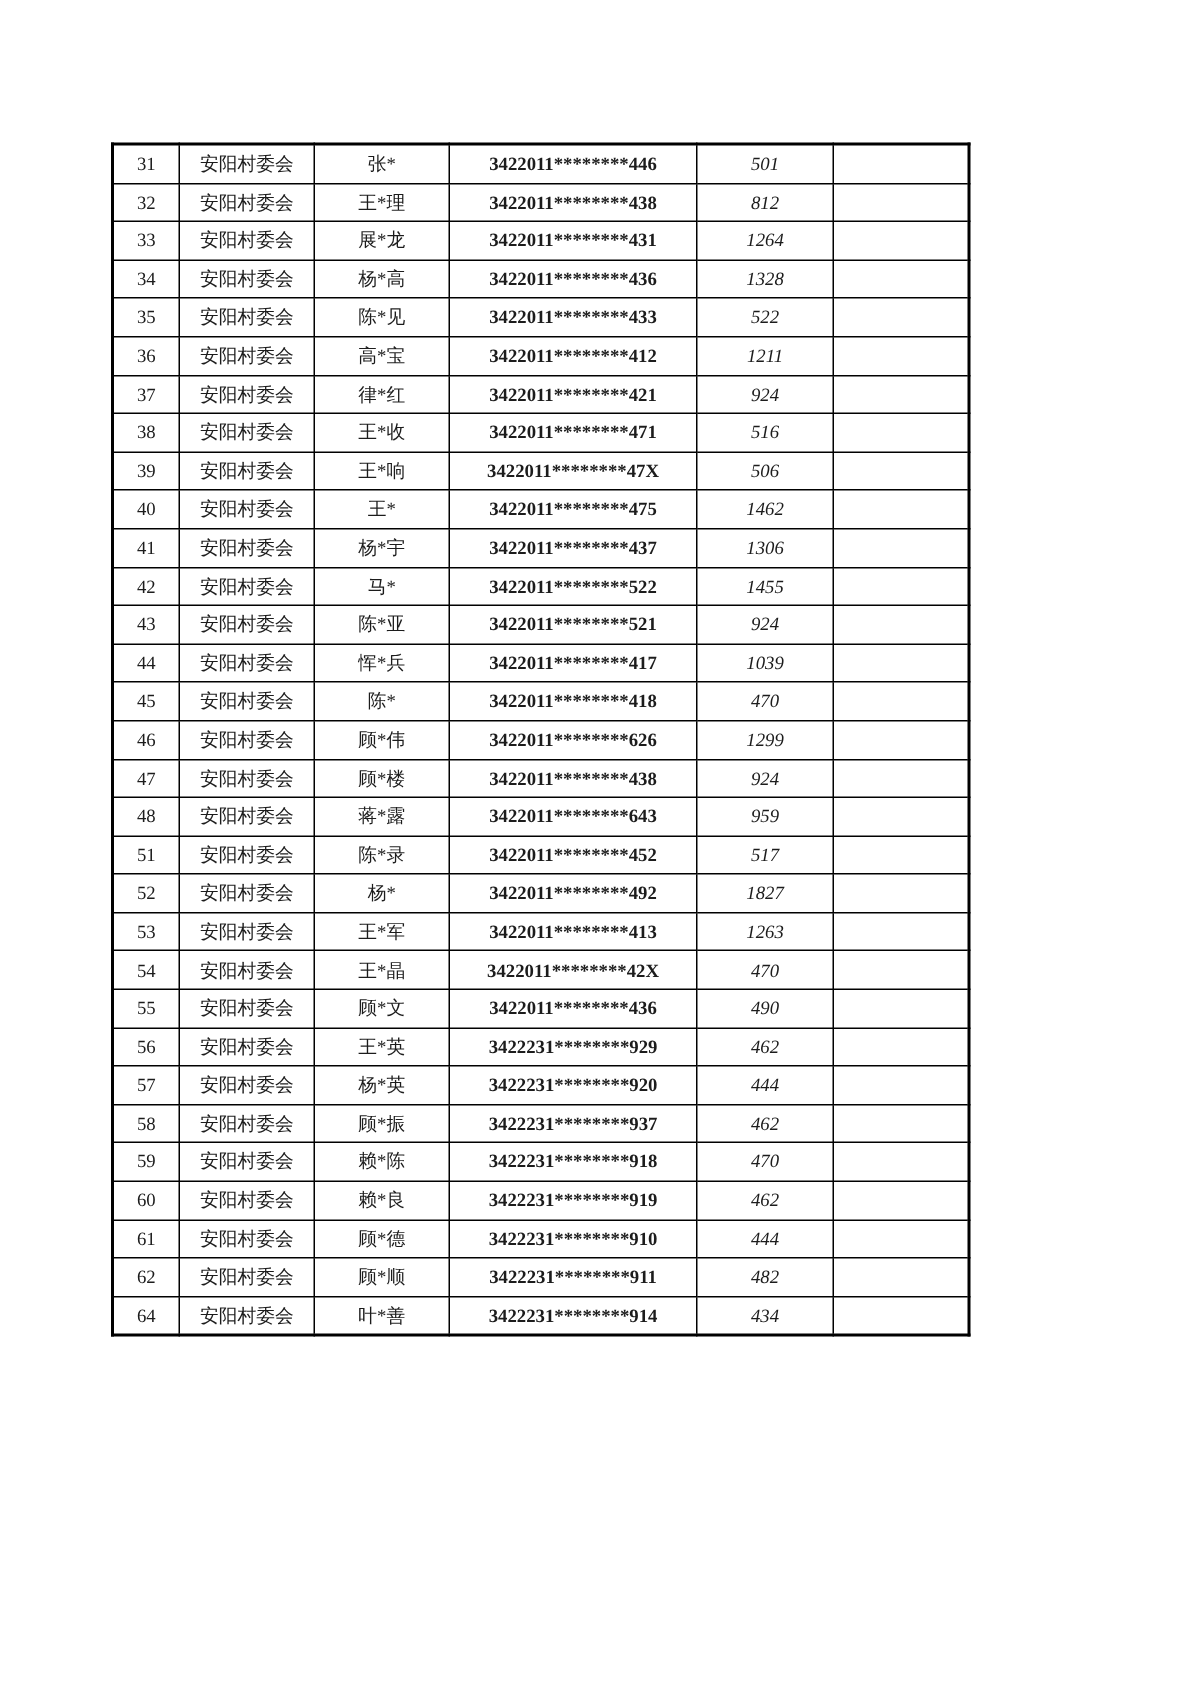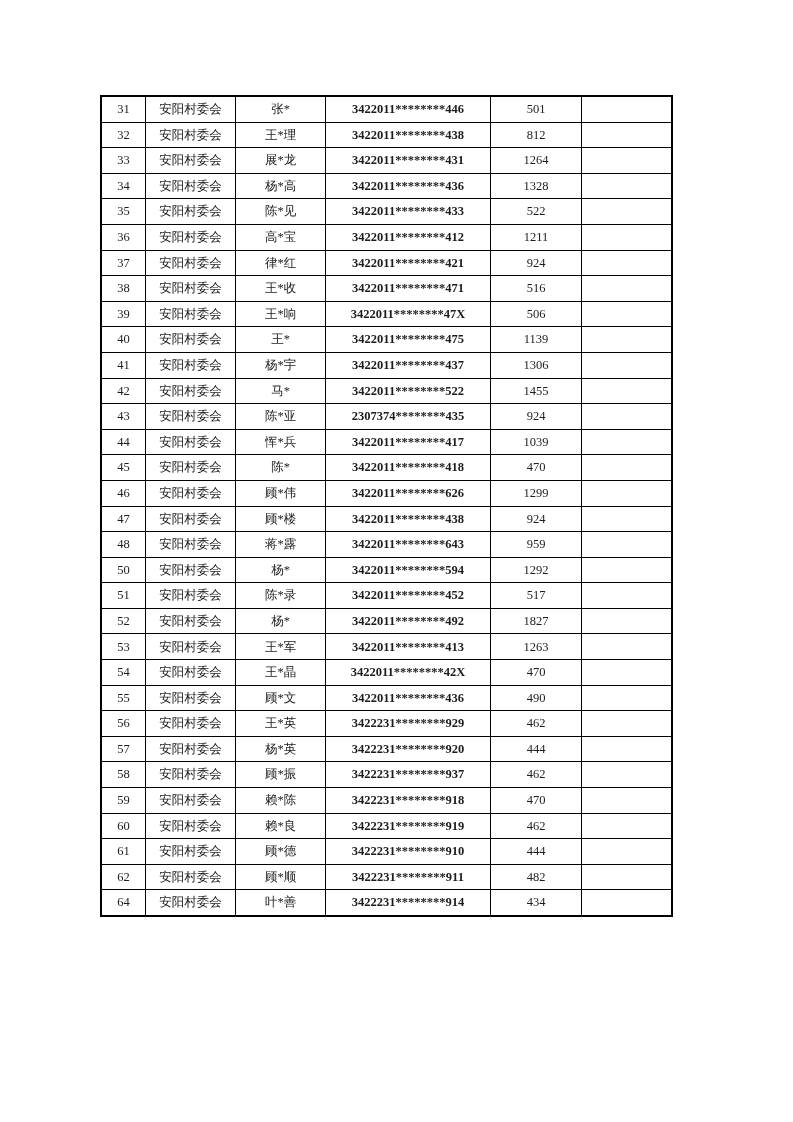--- a/index.html
+++ b/index.html
@@ -9,42 +9,42 @@
   }
   body {
     width: 793px;
     height: 1122px;
     position: relative;
     font-family: "Liberation Serif", "DejaVu Serif", serif;
     color: #1c1c1c;
   }
   .doc-table {
     position: absolute;
-    left: 100px;
+    left: 74px;
     top: 95px;
     border-collapse: collapse;
     border: 2px solid #000;
     table-layout: fixed;
   }
   .doc-table td {
     border: 1px solid #000;
     height: 24.6px;
     padding: 0;
     text-align: center;
     vertical-align: middle;
     font-size: 12.5px;
     line-height: 1;
     white-space: nowrap;
     overflow: hidden;
   }
   .col-no     { width: 43px;  }
   .col-org    { width: 89px;  }
   .col-name   { width: 89px;  }
   .col-id     { width: 164px; font-weight: bold; }
-  .col-value  { width: 90px;  }
+  .col-value  { width: 90px; font-style: italic;  }
   .col-blank  { width: 89px;  }
 </style>
 </head>
 <body>
 
 <div>
   <table class="doc-table">
     <tbody id="table-body">
         <tr>
           <td class="col-no">31</td>
@@ -116,21 +116,21 @@
           <td class="col-name">王*响</td>
           <td class="col-id">3422011********47X</td>
           <td class="col-value">506</td>
           <td class="col-blank"></td>
         </tr>
         <tr>
           <td class="col-no">40</td>
           <td class="col-org">安阳村委会</td>
           <td class="col-name">王*</td>
           <td class="col-id">3422011********475</td>
-          <td class="col-value">1139</td>
+          <td class="col-value">1462</td>
           <td class="col-blank"></td>
         </tr>
         <tr>
           <td class="col-no">41</td>
           <td class="col-org">安阳村委会</td>
           <td class="col-name">杨*宇</td>
           <td class="col-id">3422011********437</td>
           <td class="col-value">1306</td>
           <td class="col-blank"></td>
         </tr>
@@ -139,21 +139,21 @@
           <td class="col-org">安阳村委会</td>
           <td class="col-name">马*</td>
           <td class="col-id">3422011********522</td>
           <td class="col-value">1455</td>
           <td class="col-blank"></td>
         </tr>
         <tr>
           <td class="col-no">43</td>
           <td class="col-org">安阳村委会</td>
           <td class="col-name">陈*亚</td>
-          <td class="col-id">2307374********435</td>
+          <td class="col-id">3422011********521</td>
           <td class="col-value">924</td>
           <td class="col-blank"></td>
         </tr>
         <tr>
           <td class="col-no">44</td>
           <td class="col-org">安阳村委会</td>
           <td class="col-name">恽*兵</td>
           <td class="col-id">3422011********417</td>
           <td class="col-value">1039</td>
           <td class="col-blank"></td>
@@ -181,28 +181,20 @@
           <td class="col-id">3422011********438</td>
           <td class="col-value">924</td>
           <td class="col-blank"></td>
         </tr>
         <tr>
           <td class="col-no">48</td>
           <td class="col-org">安阳村委会</td>
           <td class="col-name">蒋*露</td>
           <td class="col-id">3422011********643</td>
           <td class="col-value">959</td>
-          <td class="col-blank"></td>
-        </tr>
-        <tr>
-          <td class="col-no">50</td>
-          <td class="col-org">安阳村委会</td>
-          <td class="col-name">杨*</td>
-          <td class="col-id">3422011********594</td>
-          <td class="col-value">1292</td>
           <td class="col-blank"></td>
         </tr>
         <tr>
           <td class="col-no">51</td>
           <td class="col-org">安阳村委会</td>
           <td class="col-name">陈*录</td>
           <td class="col-id">3422011********452</td>
           <td class="col-value">517</td>
           <td class="col-blank"></td>
         </tr>

